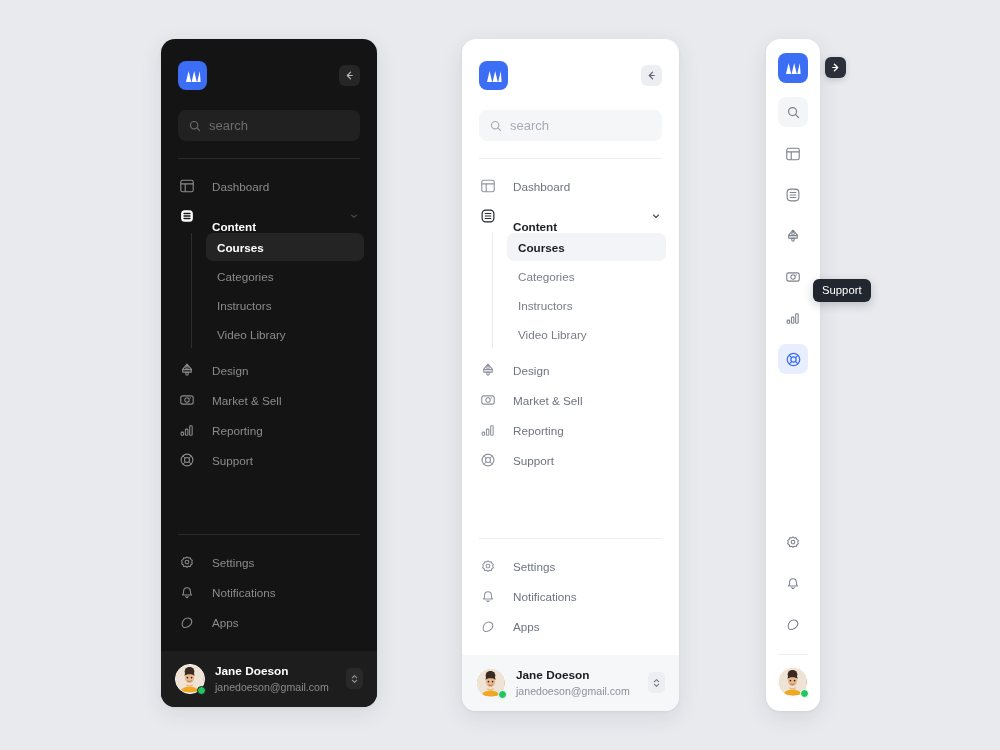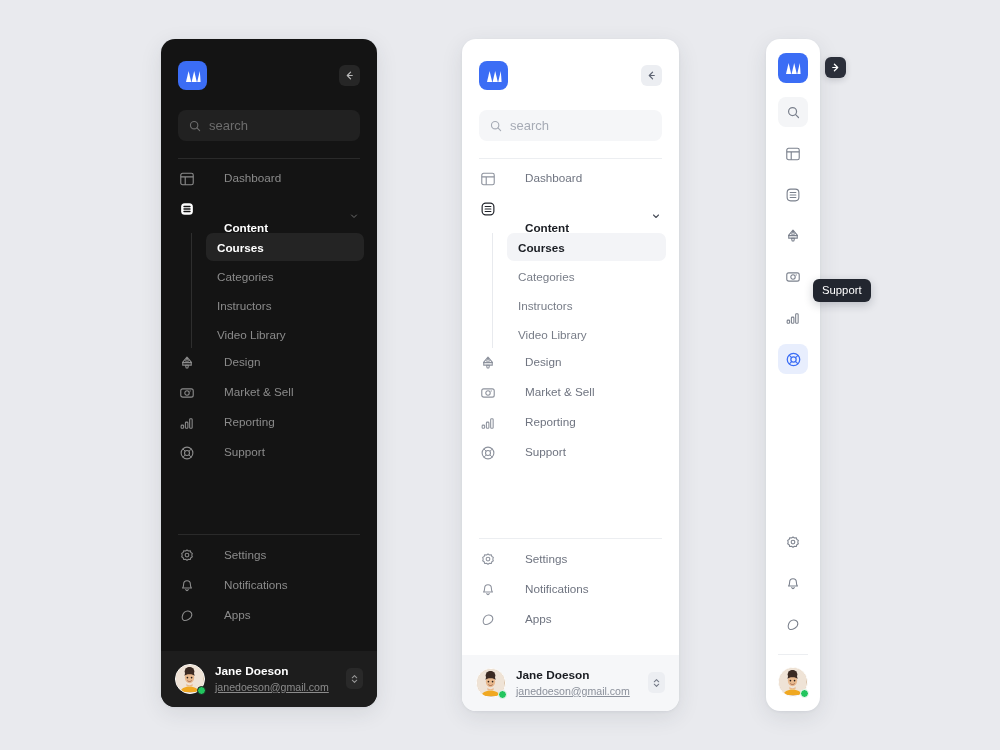--- a/index.html
+++ b/index.html
@@ -77,21 +77,22 @@
   .divider { height: 1px; margin: 17px 17px 0 17px; }
   .divider.dark-var  { background: #2a2a2a; }
   .divider.light-var { background: #eceef1; }
 
   
   .nav { padding: 12px 13px 0 13px; }
   .nav.bottom { padding-top: 13px; }
 
   .nav-item {
     display: flex;
-    gap: 29px;
+    align-items: center;
+    gap: 17px;
     height: 30px;
     padding: 0 5px;
     border-radius: 7px;
     cursor: pointer;
     position: relative;
   }
   .nav-label { font-size: 11.7px; white-space: nowrap; }
 
   .panel-dark .nav-label  { color: #8b8b8b; }
   .panel-light .nav-label { color: #6f7480; }
@@ -173,21 +174,21 @@
     width: 9px; height: 9px;
     border-radius: 50%;
     background: #22c55e;
     border: 1.5px solid #1d1d1d;
   }
   .panel-light .dot-online { border-color: #f6f7f9; }
   .panel-rail  .dot-online { border-color: #ffffff; }
 
   .pmeta { min-width: 0; flex: 1; }
   .pname { font-size: 11.8px; font-weight: bold; line-height: 1.35; white-space: nowrap; }
-  .pmail { font-size: 10.6px; line-height: 1.35; white-space: nowrap; text-decoration: underline; }
+  .pmail { font-size: 10.6px; line-height: 1.35; white-space: nowrap; }
   .panel-dark  .pname { color: #ffffff; }
   .panel-dark  .pmail { color: #8b8b8b; }
   .panel-light .pname { color: #191c22; }
   .panel-light .pmail { color: #8b909b; }
 
   .swap-btn {
     width: 17px; height: 21px;
     border-radius: 5px;
     display: flex; align-items: center; justify-content: center;
     flex: none;

